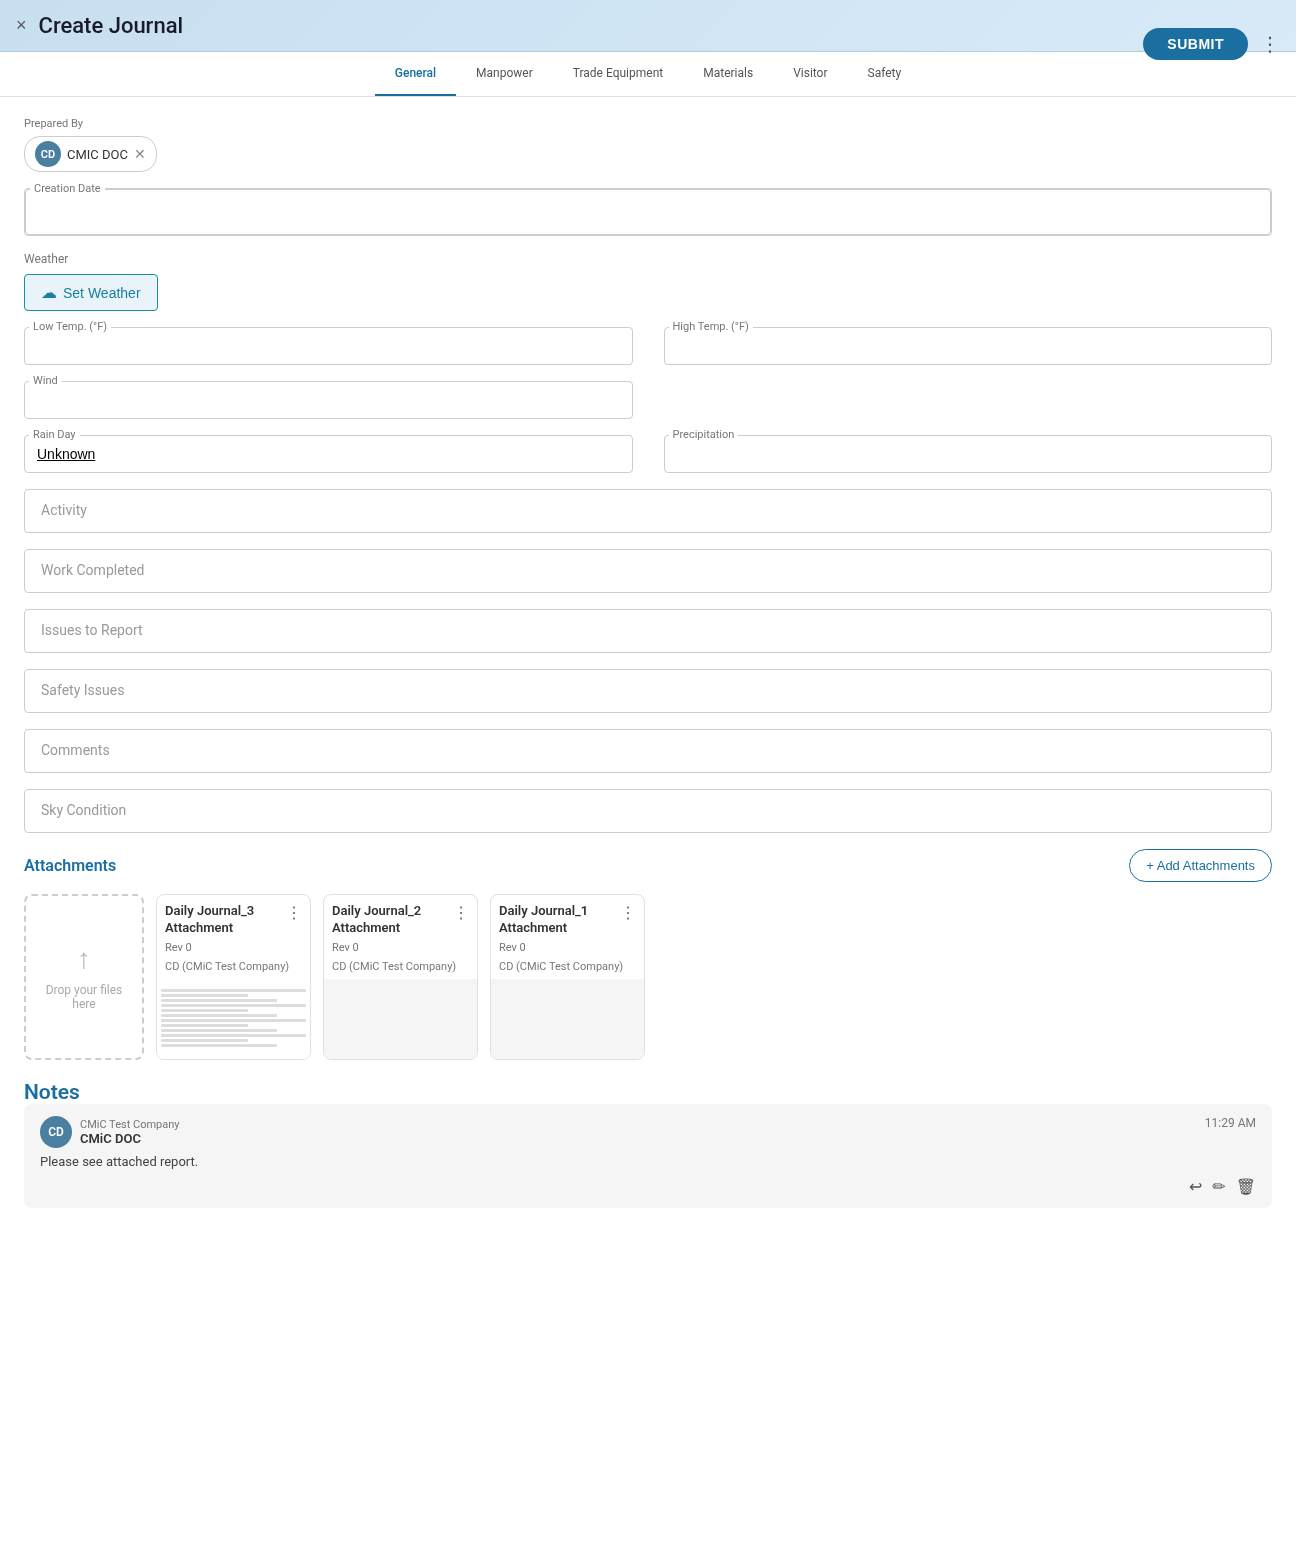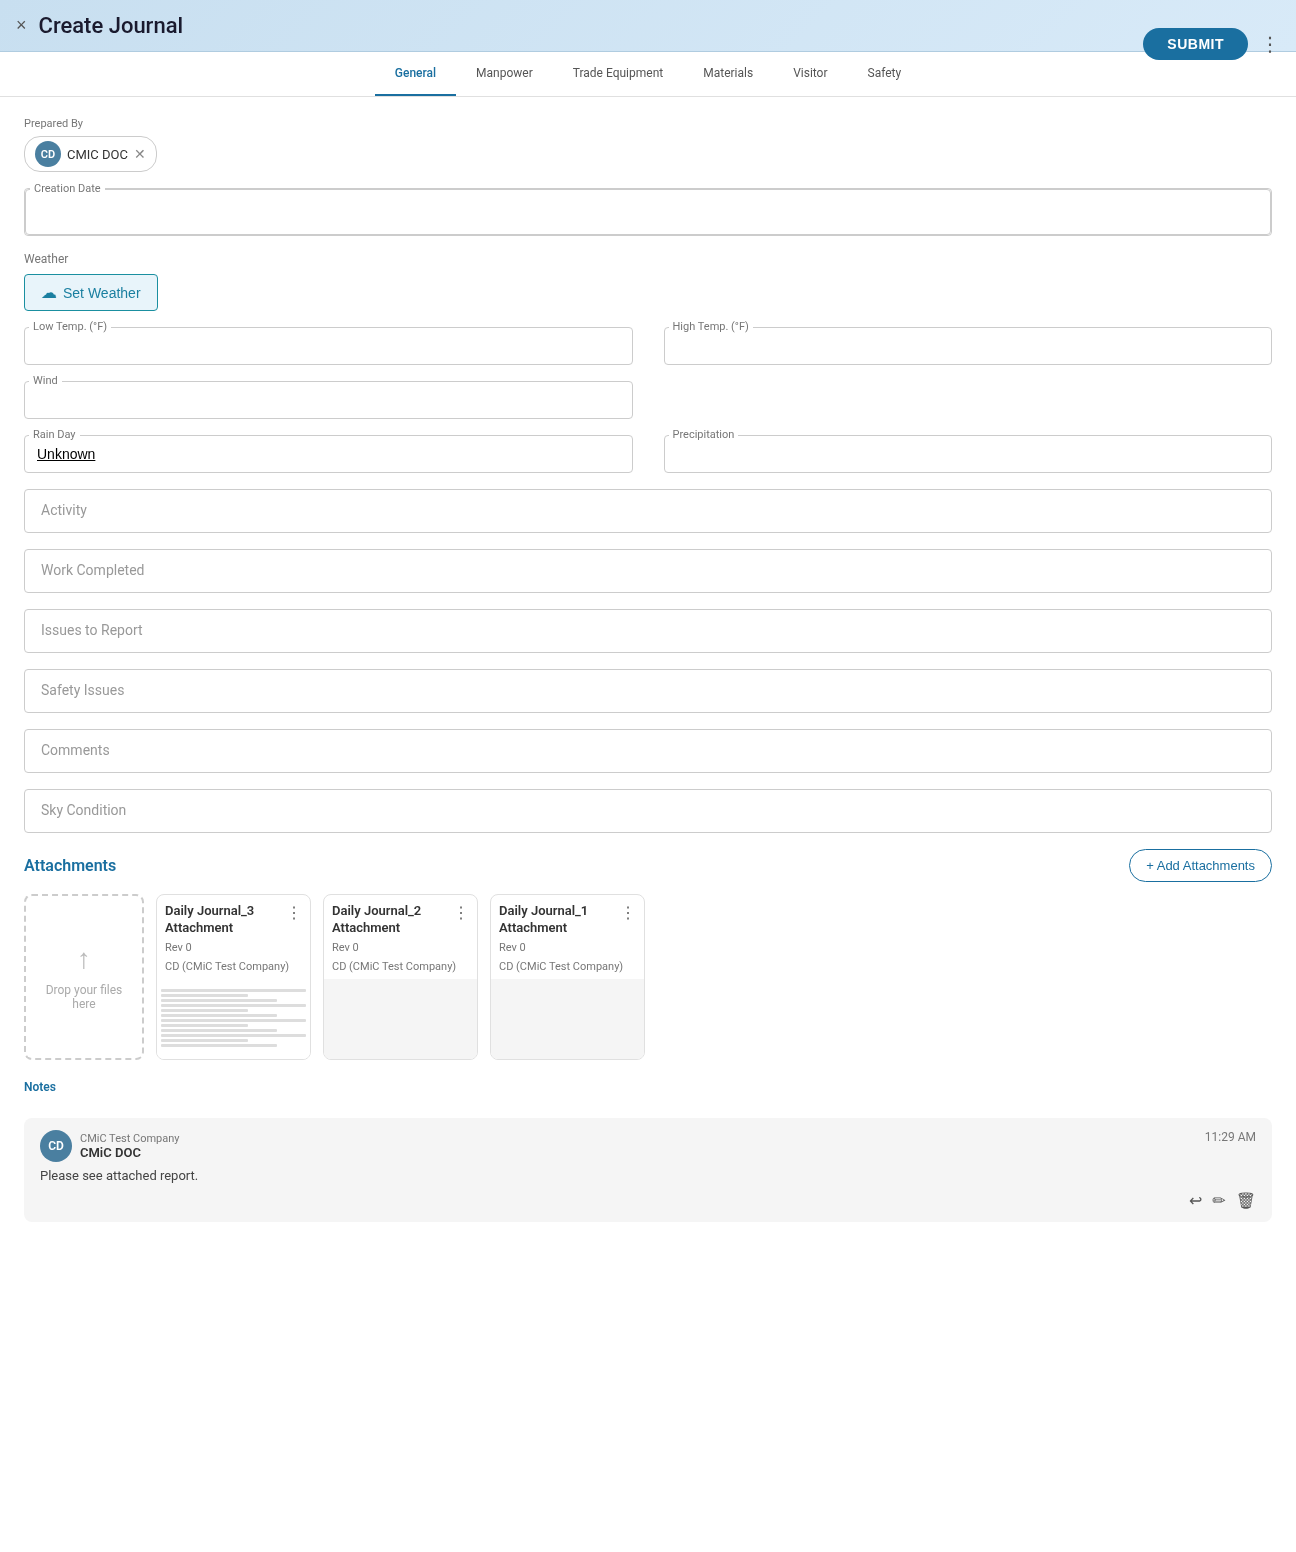--- a/index.html
+++ b/index.html
@@ -113,21 +113,21 @@
     }
     .attachment-preview.has-content { background: #fff; }
     .doc-lines { padding: 4px; width: 100%; }
     .doc-line { height: 3px; background: #ddd; border-radius: 1px; margin-bottom: 2px; }
     .doc-line.short { width: 60%; }
     .doc-line.medium { width: 80%; }
     .kebab { color: #666; cursor: pointer; font-size: 16px; }
 
     
     .notes-section { margin-top: 20px; }
-    .notes-title { font-size: 12px; font-weight: 600; color: #1a6fa0; margin-bottom: 24px; }
+    .notes-title { font-size: 21px; font-weight: 600; color: #1a6fa0; margin-bottom: 0; }
     .note-card {
       background: #f5f5f5; border-radius: 8px; padding: 12px 16px; margin-bottom: 12px;
     }
     .note-header { display: flex; align-items: flex-start; justify-content: space-between; margin-bottom: 4px; }
     .note-meta { display: flex; align-items: center; gap: 8px; }
     .avatar-note {
       width: 32px; height: 32px; border-radius: 50%; background: #4a7fa0;
       display: flex; align-items: center; justify-content: center;
       color: #fff; font-size: 12px; font-weight: 600; flex-shrink: 0;
     }

